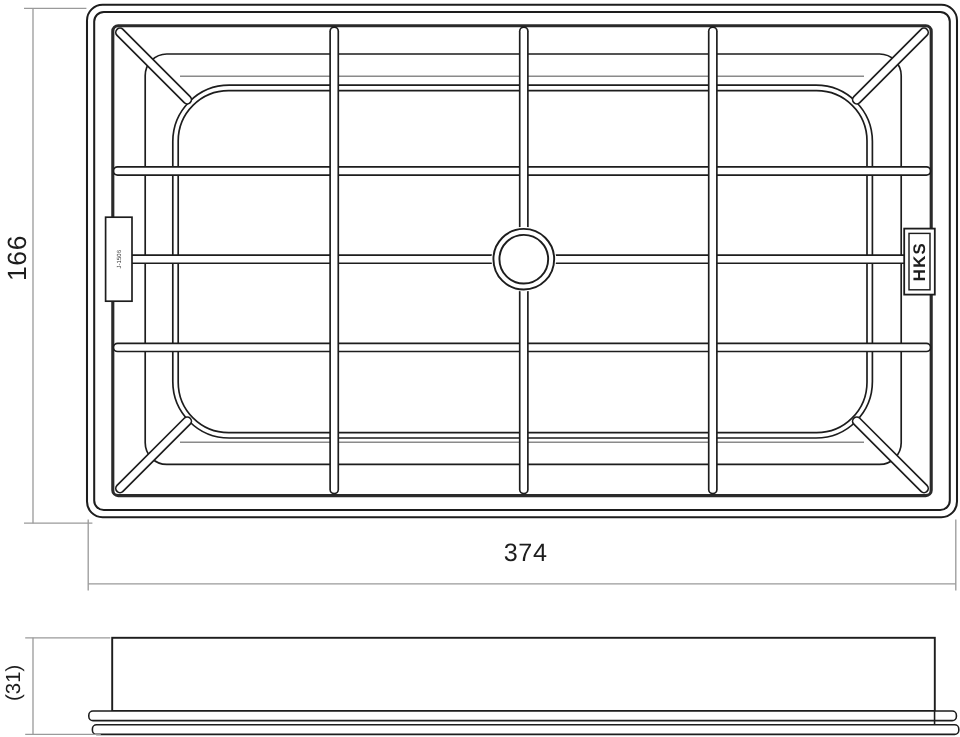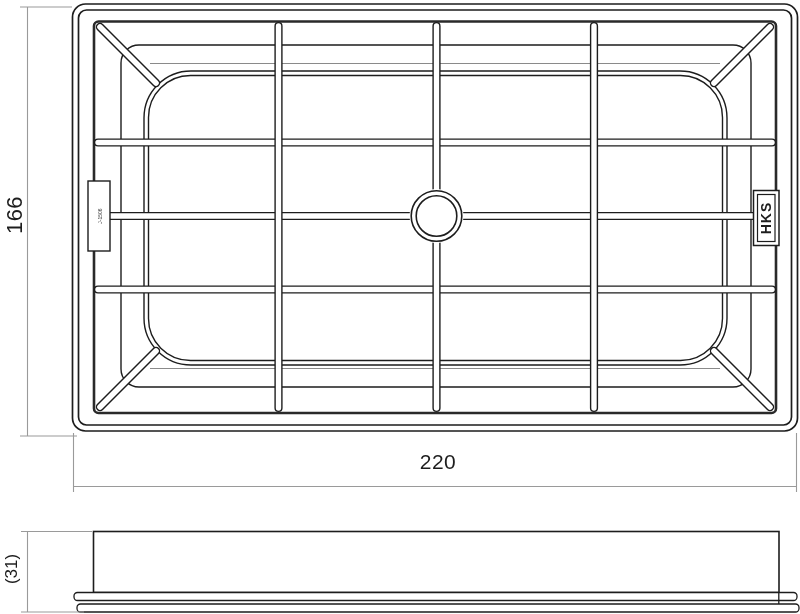--- a/index.html
+++ b/index.html
@@ -120,21 +120,21 @@
 
     <g stroke="#9a9a9a" stroke-width="1.1" fill="none">
       <line x1="21" y1="531.5" x2="92" y2="531.5"></line>
       <line x1="21" y1="612" x2="84" y2="612"></line>
       <line x1="27.5" y1="531.5" x2="27.5" y2="612"></line>
     </g>
   </svg>
 
   <div class="dim-text rot" id="dim-166">166</div>
 
-  <div class="dim-text" id="dim-278">220</div>
+  <div class="dim-text" id="dim-278">374</div>
 
   <div class="dim-text rot" id="dim-31">(31)</div>
 
   <div class="dim-text rot" id="hks-label">HKS</div>
 
   <div class="dim-text rot" id="tab-marking">J-1506</div>
 
 </div>
 
 </body></html>

